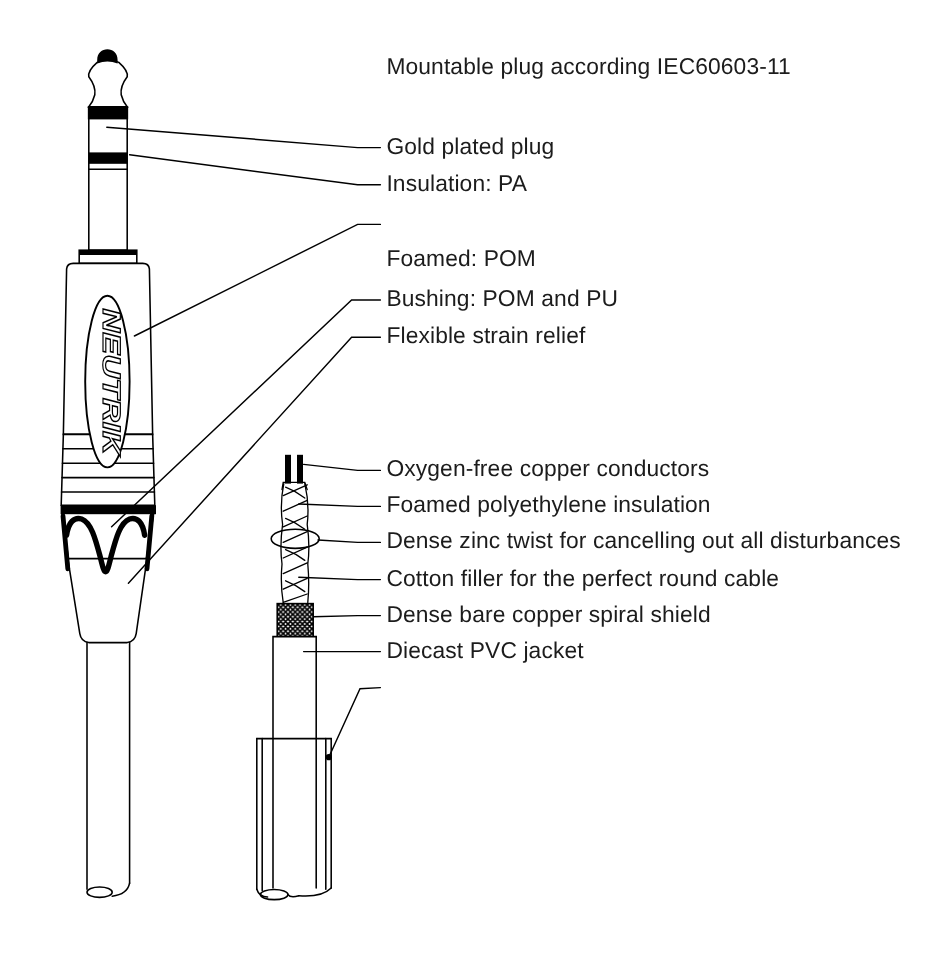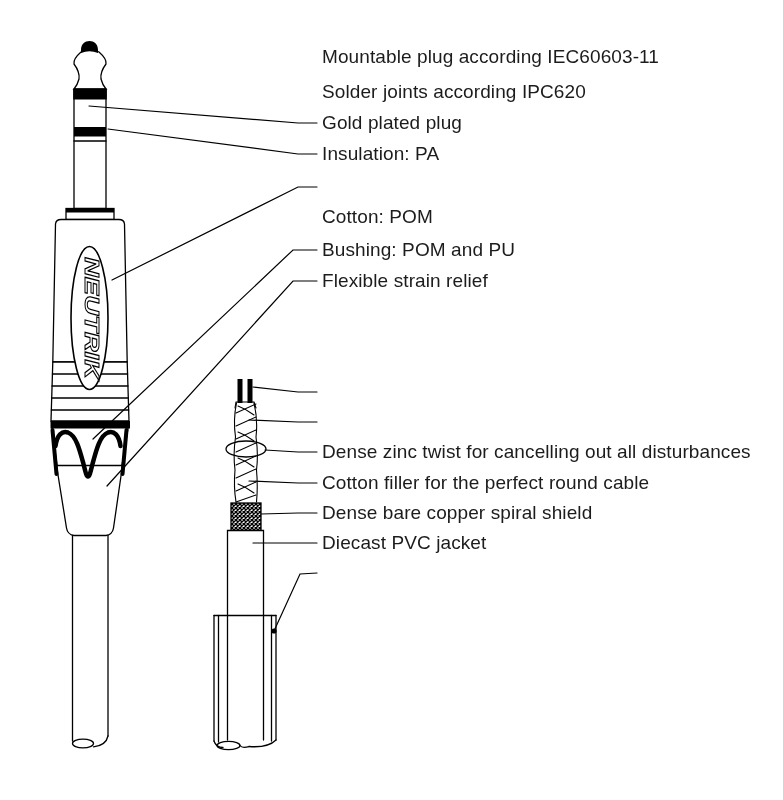--- a/index.html
+++ b/index.html
@@ -133,25 +133,26 @@
       <polyline points="249,420 298,422 317,422"></polyline>
       <polyline points="265,450 298,452 317,452"></polyline>
       <polyline points="249,481 298,483 317,483"></polyline>
       <polyline points="261,514 298,513 317,513"></polyline>
       <polyline points="253,543 298,543 317,543"></polyline>
       <polyline points="317,573 300,574 274,631"></polyline>
     </g>
   </svg>
 
   <div class="lbl" style="left:322px; top:47px">Mountable plug according IEC60603-11</div>
-  <div class="lbl" style="left:322px; top:82px">Solder joints according IPC620</div>
   <div class="lbl" style="left:322px; top:113px">Gold plated plug</div>
   <div class="lbl" style="left:322px; top:144px">Insulation: PA</div>
-  <div class="lbl" style="left:322px; top:207px">Cotton: POM</div>
+  <div class="lbl" style="left:322px; top:207px">Foamed: POM</div>
   <div class="lbl" style="left:322px; top:240px">Bushing: POM and PU</div>
   <div class="lbl" style="left:322px; top:271px">Flexible strain relief</div>
 
+  <div class="lbl" style="left:322px; top:382px">Oxygen-free copper conductors</div>
+  <div class="lbl" style="left:322px; top:412px">Foamed polyethylene insulation</div>
   <div class="lbl" style="left:322px; top:442px">Dense zinc twist for cancelling out all disturbances</div>
   <div class="lbl" style="left:322px; top:473px">Cotton filler for the perfect round cable</div>
   <div class="lbl" style="left:322px; top:503px">Dense bare copper spiral shield</div>
   <div class="lbl" style="left:322px; top:533px">Diecast PVC jacket</div>
 
 </div>
 
 </body></html>

